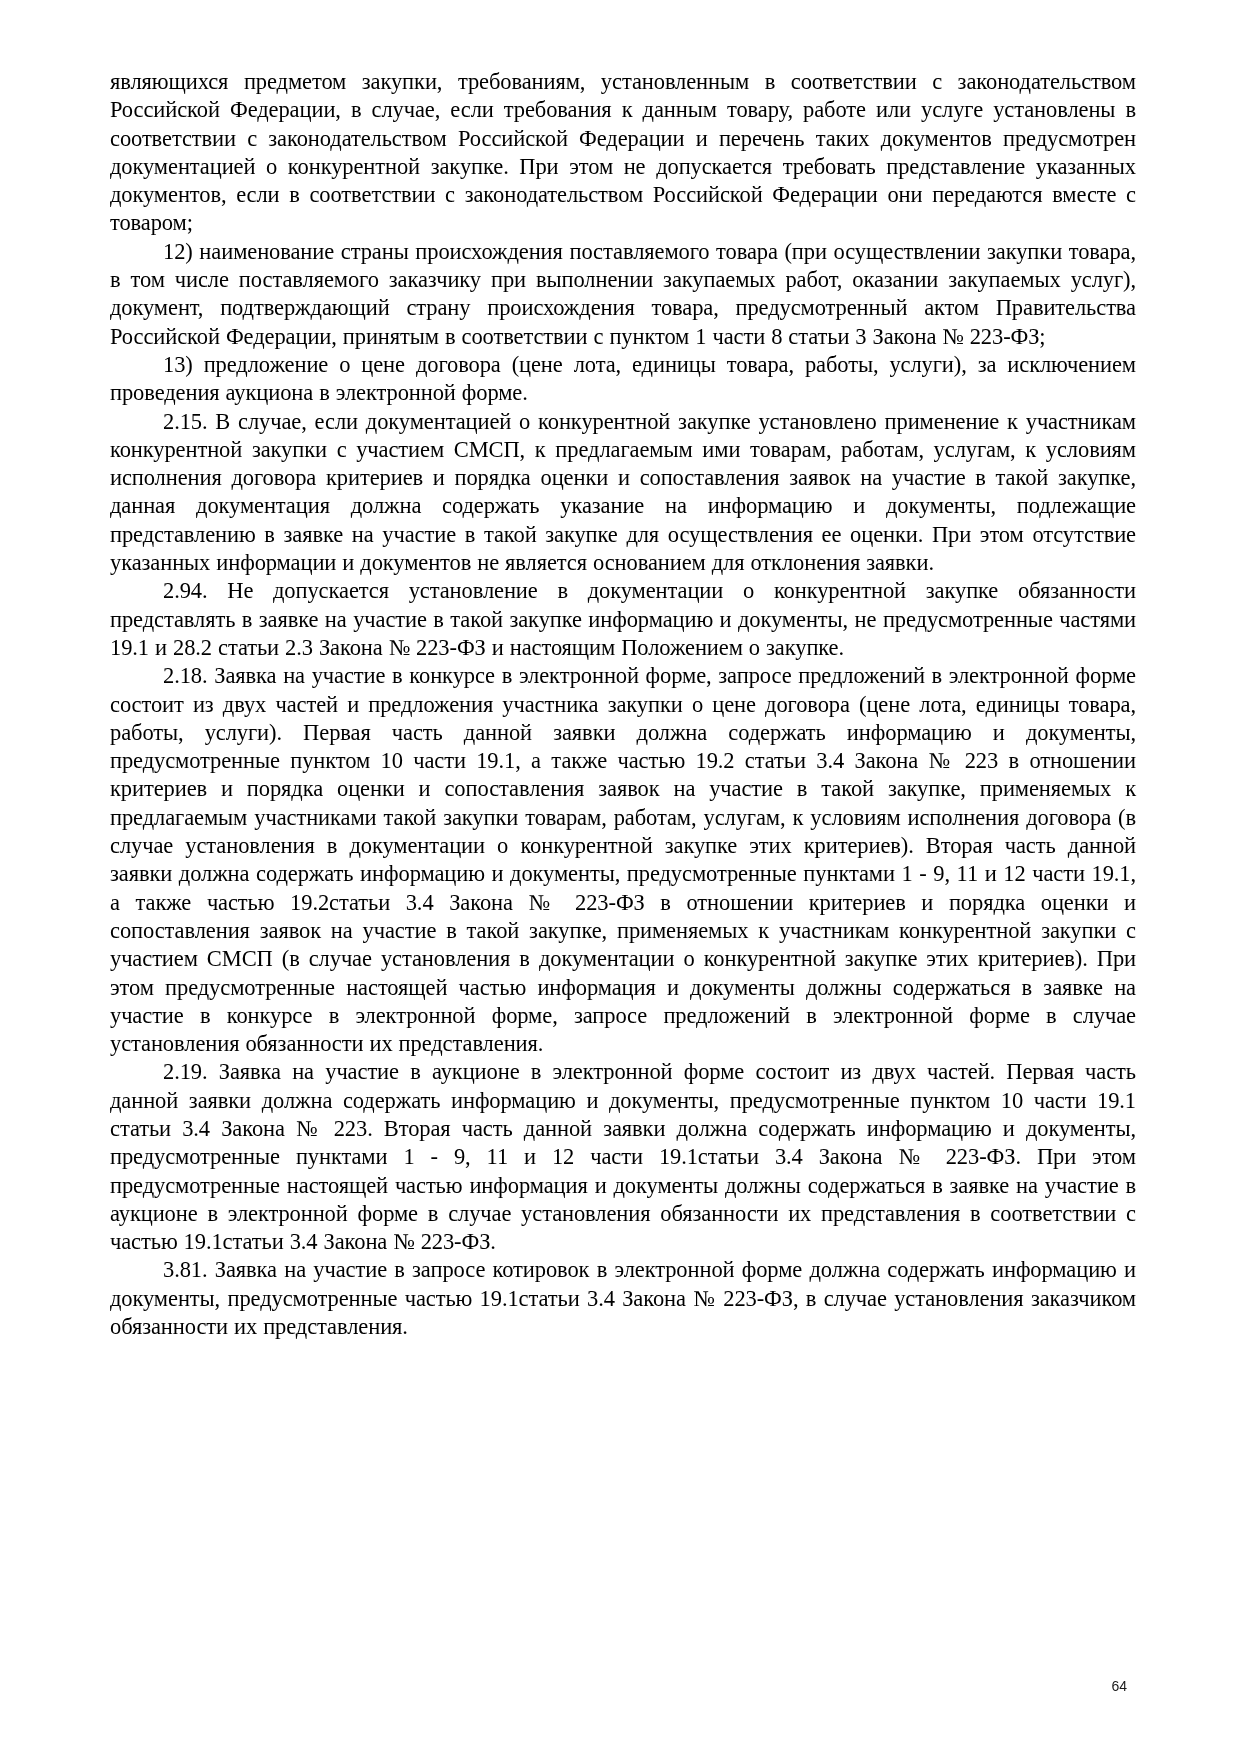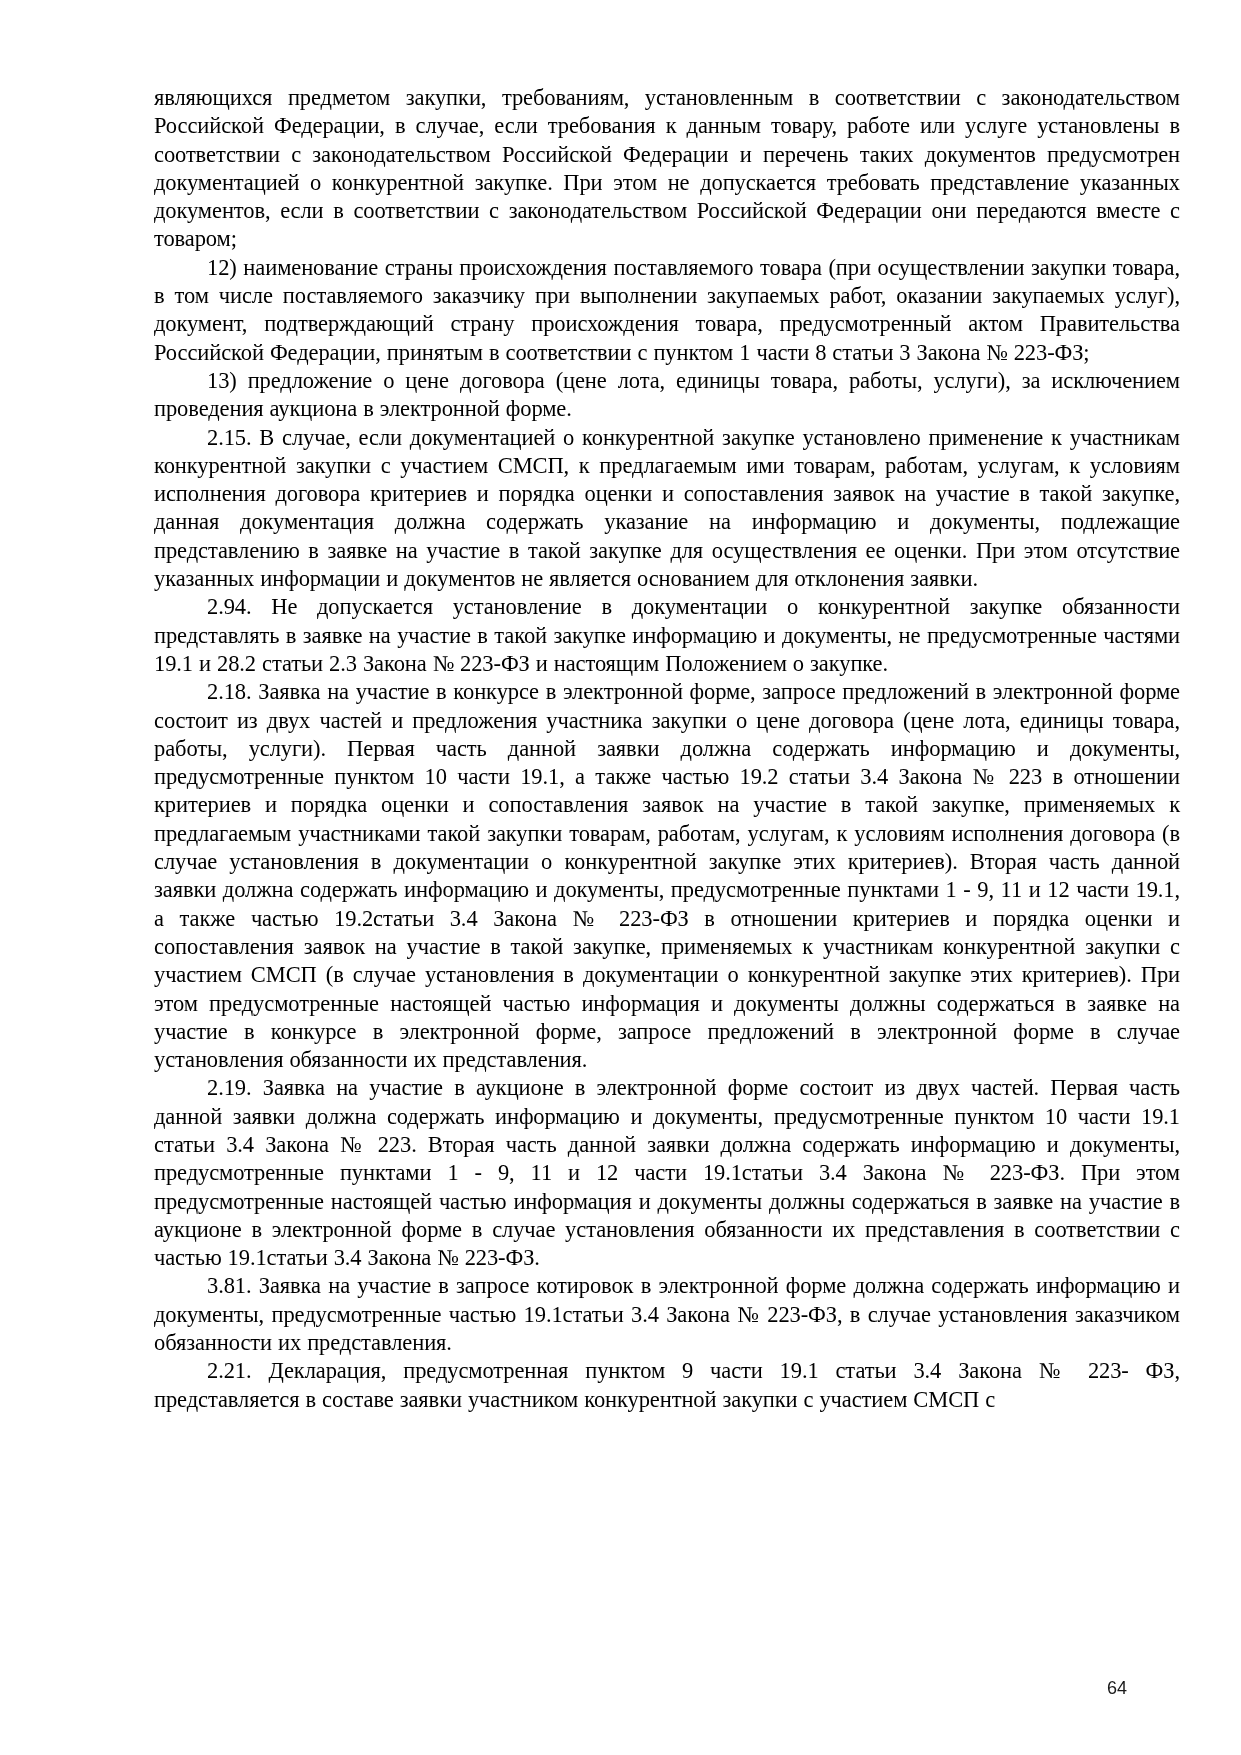--- a/index.html
+++ b/index.html
@@ -12,23 +12,22 @@
     width: 1241px;
     height: 1755px;
     position: relative;
     overflow: hidden;
     font-family: "Liberation Serif", serif;
     color: #000000;
   }
   .page {
     position: absolute;
     left: 110px;
-    top: 84px;
+    top: 68px;
     width: 1026px;
-    margin-left: 44px;
   }
   .para {
     margin: 0;
     text-align: justify;
     text-indent: 53px;
     font-size: 22.5px;
     line-height: 28.3px;
     letter-spacing: -0.1px;
     word-spacing: 0.5px;
   }
@@ -37,32 +36,31 @@
   }
   .ref-underline {
     text-decoration-thickness: 1.8px;
     text-underline-offset: 4px;
   }
   .page-number {
     position: absolute;
     right: 114px;
     top: 1678px;
     font-family: "Liberation Sans", sans-serif;
-    font-size: 18px;
+    font-size: 14px;
     color: #1a1a1a;
   }
 </style>
 </head>
 <body>
 
 <div class="page">
     <p class="para no-indent"><span>являющихся предметом закупки, требованиям, установленным в соответствии с законодательством Российской Федерации, в случае, если требования к данным товару, работе или услуге установлены в соответствии с законодательством Российской Федерации и перечень таких документов предусмотрен документацией о конкурентной закупке. При этом не допускается требовать представление указанных документов, если в соответствии с законодательством Российской Федерации они передаются вместе с товаром;</span></p>
     <p class="para"><span>12) наименование страны происхождения поставляемого товара (при осуществлении закупки товара, в том числе поставляемого заказчику при выполнении закупаемых работ, оказании закупаемых услуг), документ, подтверждающий страну происхождения товара, предусмотренный актом Правительства Российской Федерации, принятым в соответствии с </span><span class="ref-underline">пунктом 1 части 8 статьи 3</span><span> Закона № 223-ФЗ;</span></p>
     <p class="para"><span>13) предложение о цене договора (цене лота, единицы товара, работы, услуги), за исключением проведения аукциона в электронной форме.</span></p>
     <p class="para"><span>2.15. В случае, если документацией о конкурентной закупке установлено применение к участникам конкурентной закупки с участием СМСП, к предлагаемым ими товарам, работам, услугам, к условиям исполнения договора критериев и порядка оценки и сопоставления заявок на участие в такой закупке, данная документация должна содержать указание на информацию и документы, подлежащие представлению в заявке на участие в такой закупке для осуществления ее оценки. При этом отсутствие указанных информации и документов не является основанием для отклонения заявки.</span></p>
     <p class="para"><span>2.94. Не допускается установление в документации о конкурентной закупке обязанности представлять в заявке на участие в такой закупке информацию и документы, не предусмотренные </span><span class="ref-underline">частями 19.1</span><span> и </span><span class="ref-underline">28.2</span><span> статьи 2.3 Закона № 223-ФЗ и настоящим Положением о закупке.</span></p>
     <p class="para"><span>2.18. Заявка на участие в конкурсе в электронной форме, запросе предложений в электронной форме состоит из двух частей и предложения участника закупки о цене договора (цене лота, единицы товара, работы, услуги). Первая часть данной заявки должна содержать информацию и документы, предусмотренные </span><span class="ref-underline">пунктом 10 части 19.1,</span><span> а также </span><span class="ref-underline">частью 19.2</span><span> статьи 3.4 Закона № 223 в отношении критериев и порядка оценки и сопоставления заявок на участие в такой закупке, применяемых к предлагаемым участниками такой закупки товарам, работам, услугам, к условиям исполнения договора (в случае установления в документации о конкурентной закупке этих критериев). Вторая часть данной заявки должна содержать информацию и документы, предусмотренные </span><span class="ref-underline">пунктами 1</span><span> - 9, 11 и </span><span class="ref-underline">12 части 19.1,</span><span> а также </span><span class="ref-underline">частью 19.2</span><span>статьи 3.4 Закона № 223-ФЗ в отношении критериев и порядка оценки и сопоставления заявок на участие в такой закупке, применяемых к участникам конкурентной закупки с участием СМСП (в случае установления в документации о конкурентной закупке этих критериев). При этом предусмотренные настоящей частью информация и документы должны содержаться в заявке на участие в конкурсе в электронной форме, запросе предложений в электронной форме в случае установления обязанности их представления.</span></p>
     <p class="para"><span>2.19. Заявка на участие в аукционе в электронной форме состоит из двух частей. Первая часть данной заявки должна содержать информацию и документы, предусмотренные </span><span class="ref-underline">пунктом 10 части 19.1</span><span> статьи 3.4 Закона № 223. Вторая часть данной заявки должна содержать информацию и документы, предусмотренные </span><span class="ref-underline">пунктами 1</span><span> - 9, 11 и </span><span class="ref-underline">12 части 19.1</span><span>статьи 3.4 Закона № 223-ФЗ. При этом предусмотренные настоящей частью информация и документы должны содержаться в заявке на участие в аукционе в электронной форме в случае установления обязанности их представления в соответствии с </span><span class="ref-underline">частью 19.1</span><span>статьи 3.4 Закона № 223-ФЗ.</span></p>
     <p class="para"><span>3.81. Заявка на участие в запросе котировок в электронной форме должна содержать информацию и документы, предусмотренные </span><span class="ref-underline">частью 19.1</span><span>статьи 3.4 Закона № 223-ФЗ, в случае установления заказчиком обязанности их представления.</span></p>
-    <p class="para"><span>2.21. Декларация, предусмотренная </span><span class="ref-underline">пунктом 9 части 19.1</span><span> статьи 3.4 Закона № 223- ФЗ, представляется в составе заявки участником конкурентной закупки с участием СМСП с</span></p>
   </div>
 
 <div class="page-number">64</div>
 
 </body></html>

